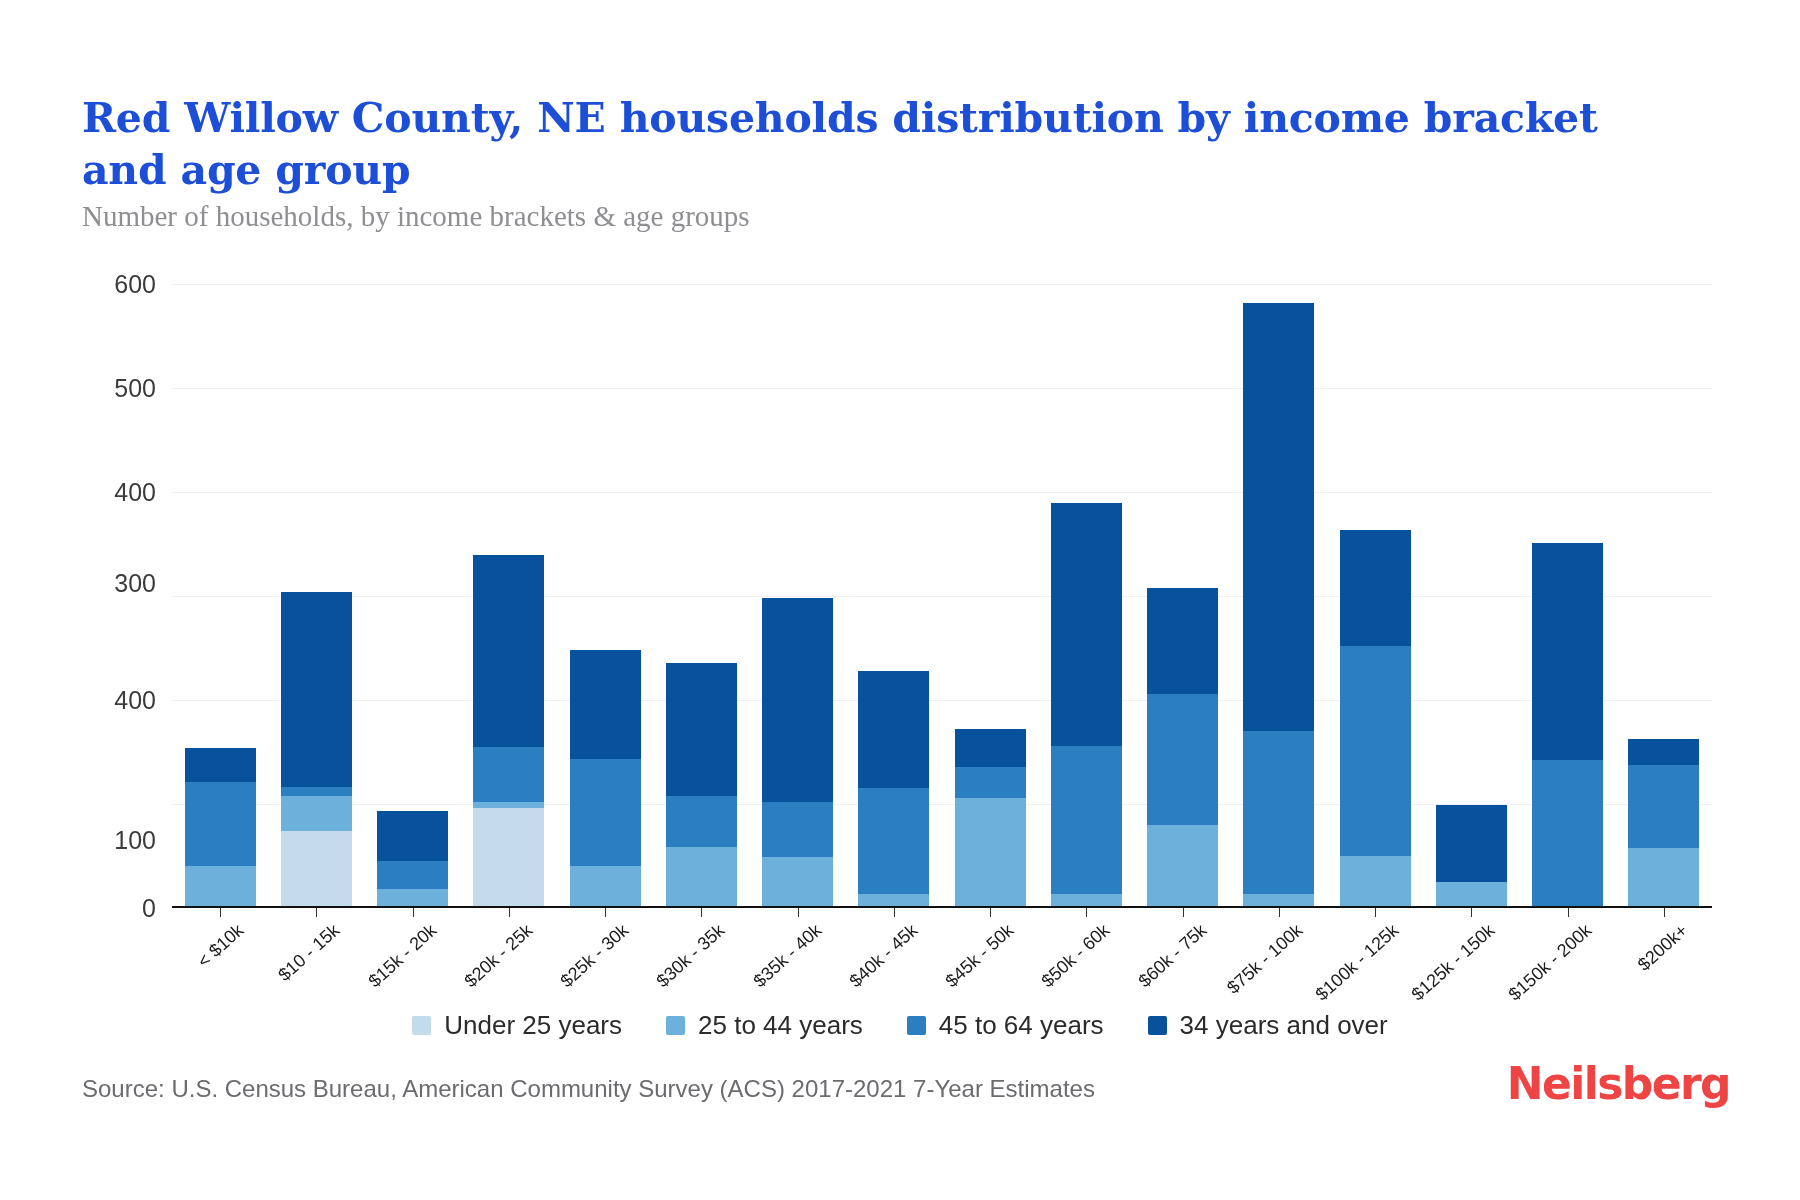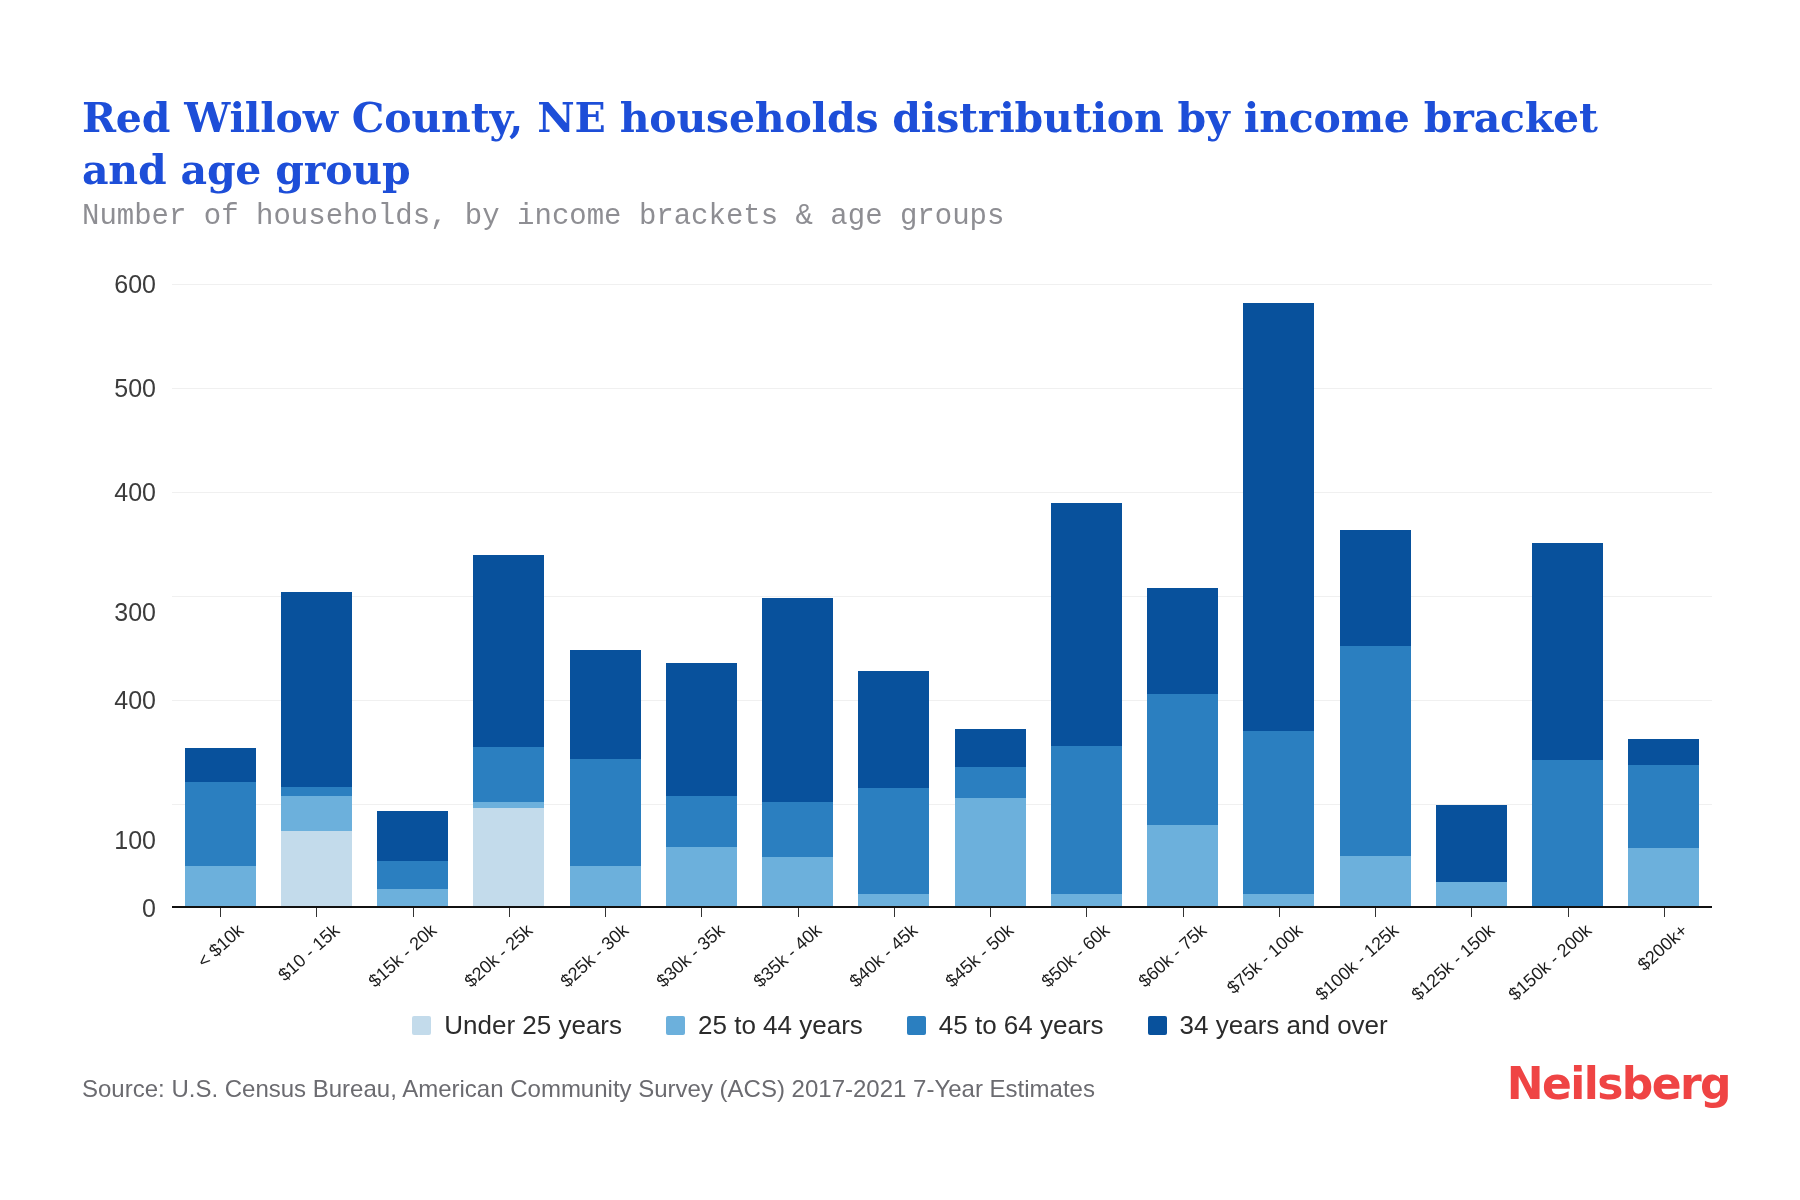--- a/index.html
+++ b/index.html
@@ -28,21 +28,21 @@
     font-size: 41px;
     line-height: 1.28;
     color: #1d4ed8;
     letter-spacing: -0.2px;
     margin-top: 36px;
   }
   .subtitle {
     position: absolute;
     left: 82px;
     top: 200px;
-    font-family: Liberation Mono, monospace;
+    font-family: Liberation Serif, serif;
     font-weight: 400;
     font-size: 29px;
     color: #8e8e93;
     letter-spacing: 0px;
   }
 
   
   #plot {
     position: absolute;
     left: 172px;
@@ -170,21 +170,21 @@
         <div class="gridline" style="top: 416px;"></div>
         <div class="gridline" style="top: 312px;"></div>
         <div class="gridline" style="top: 208px;"></div>
         <div class="gridline" style="top: 104px;"></div>
         <div class="gridline" style="top: 0px;"></div>
       </div>
     <div id="yticks">
         <div class="ytick-label" style="top: 624px;">0</div>
         <div class="ytick-label" style="top: 520px; margin-top: 36px;">100</div>
         <div class="ytick-label" style="top: 416px;">400</div>
-        <div class="ytick-label" style="top: 328px;">300</div>
+        <div class="ytick-label" style="top: 299px;">300</div>
         <div class="ytick-label" style="top: 208px;">400</div>
         <div class="ytick-label" style="top: 104px;">500</div>
         <div class="ytick-label" style="top: 0px;">600</div>
       </div>
     <div class="bars" id="bars">
         <div class="bar-group" title="&lt; $10k" style="left: 12.5125px; width: 71.225px;">
           <span class="seg" title="&lt; $10k / 25 to 44 years: 40" style="height: 41.6px; background: rgb(108, 176, 220);"></span>
           <span class="seg" title="&lt; $10k / 45 to 64 years: 81" style="height: 84.24px; background: rgb(43, 127, 192);"></span>
           <span class="seg" title="&lt; $10k / 65 years and over: 33" style="height: 34.32px; background: rgb(8, 81, 156);"></span>
         </div>

